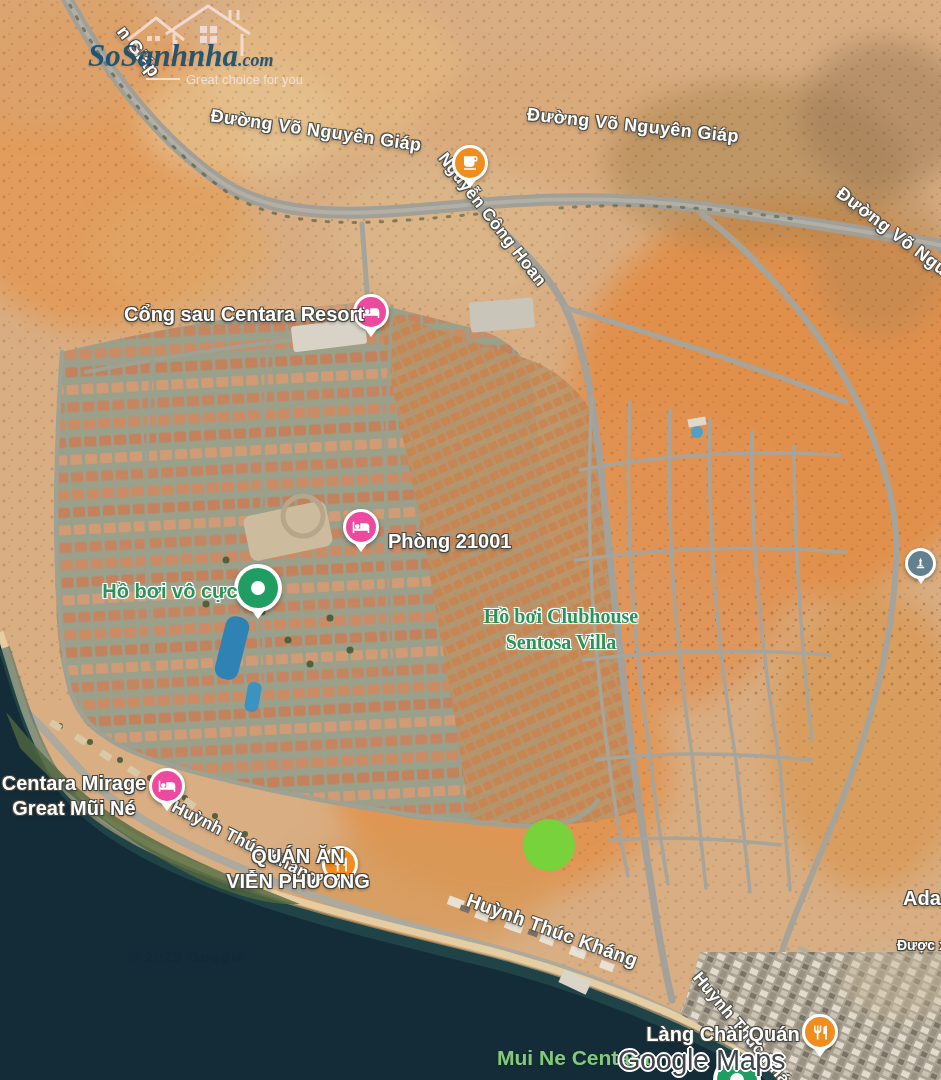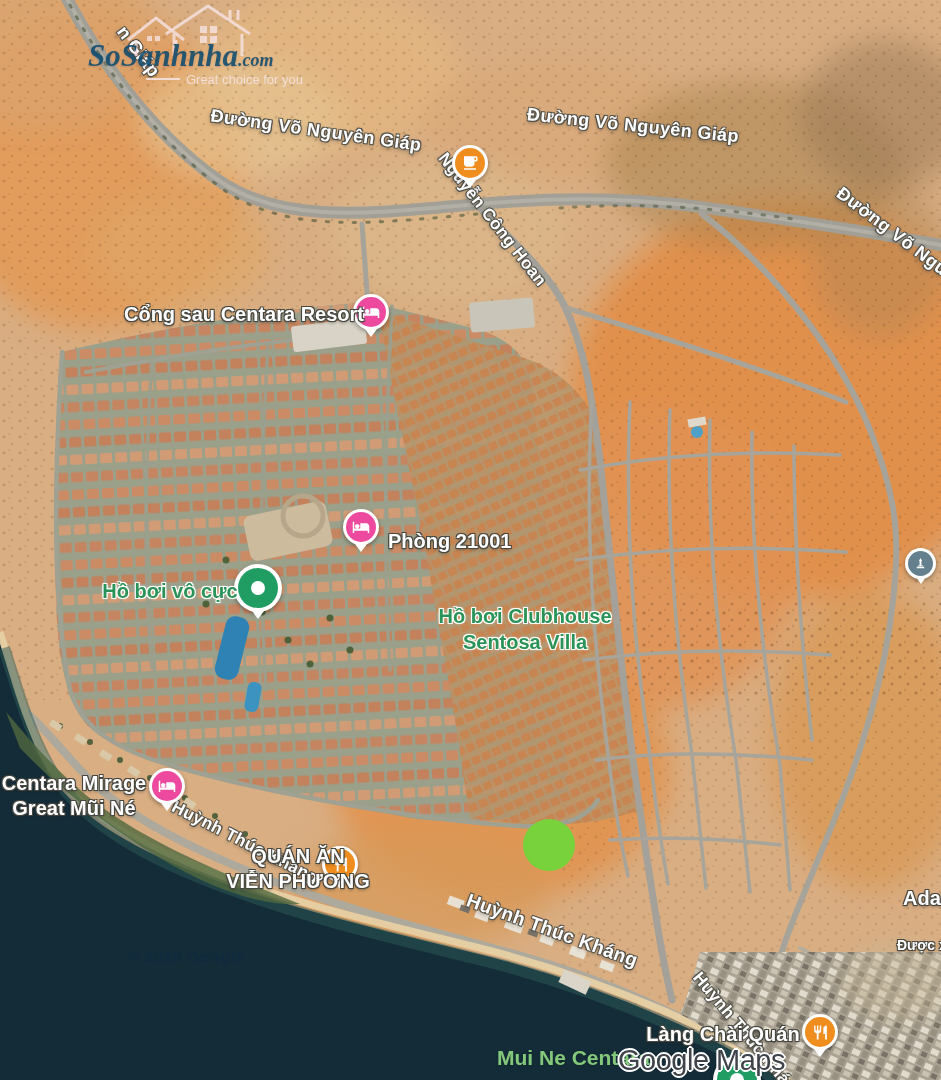--- a/index.html
+++ b/index.html
@@ -260,21 +260,21 @@
   <div class="lbl road ctr" style="left:633px;top:126px;transform:translate(-50%,-50%) rotate(6deg);">Đường Võ Nguyên Giáp</div>
   <div class="lbl road" style="left:845px;top:183px;transform:rotate(37deg);transform-origin:left top;">Đường Võ Ngu</div>
   <div class="lbl road ctr" style="left:492px;top:220px;font-size:17px;transform:translate(-50%,-50%) rotate(52deg);">Nguyễn Công Hoan</div>
   <div class="lbl road ctr" style="left:245px;top:843px;font-size:17px;transform:translate(-50%,-50%) rotate(27deg);z-index:5;">Huỳnh Thúc Kháng</div>
   <div class="lbl road ctr" style="left:552px;top:931px;font-size:19px;transform:translate(-50%,-50%) rotate(20deg);">Huỳnh Thúc Kháng</div>
   <div class="lbl road ctr" style="left:748px;top:1037px;font-size:17px;transform:translate(-50%,-50%) rotate(50deg);">Huỳnh Thúc Kháng</div>
 
   <div class="lbl poi-white ctr" style="left:230px;top:314px;padding-left:28px;">Cổng sau Centara Resort</div>
   <div class="lbl poi-white" style="left:388px;top:527px;transform:translate(0,-50%);margin-top:14px;">Phòng 21001</div>
   <div class="lbl poi-green ctr" style="left:170px;top:591px;">Hồ bơi vô cực</div>
-  <div class="lbl poi-green ctr" style="left:525px;top:629px;line-height:1.3;">
+  <div class="lbl poi-green ctr" style="left:561px;top:629px;line-height:1.3;font-family:Liberation Serif, serif;">
     <div>Hồ bơi Clubhouse</div>
     <div>Sentosa Villa</div>
   </div>
   <div class="lbl poi-white ctr" style="left:74px;top:796px;line-height:1.25;">
     <div>Centara Mirage</div>
     <div>Great Mũi Né</div>
   </div>
   <div class="lbl poi-white ctr" style="left:250px;top:869px;line-height:1.25;margin-left:48px;">
     <div>QUÁN ĂN</div>
     <div>VIỄN PHƯƠNG</div>

